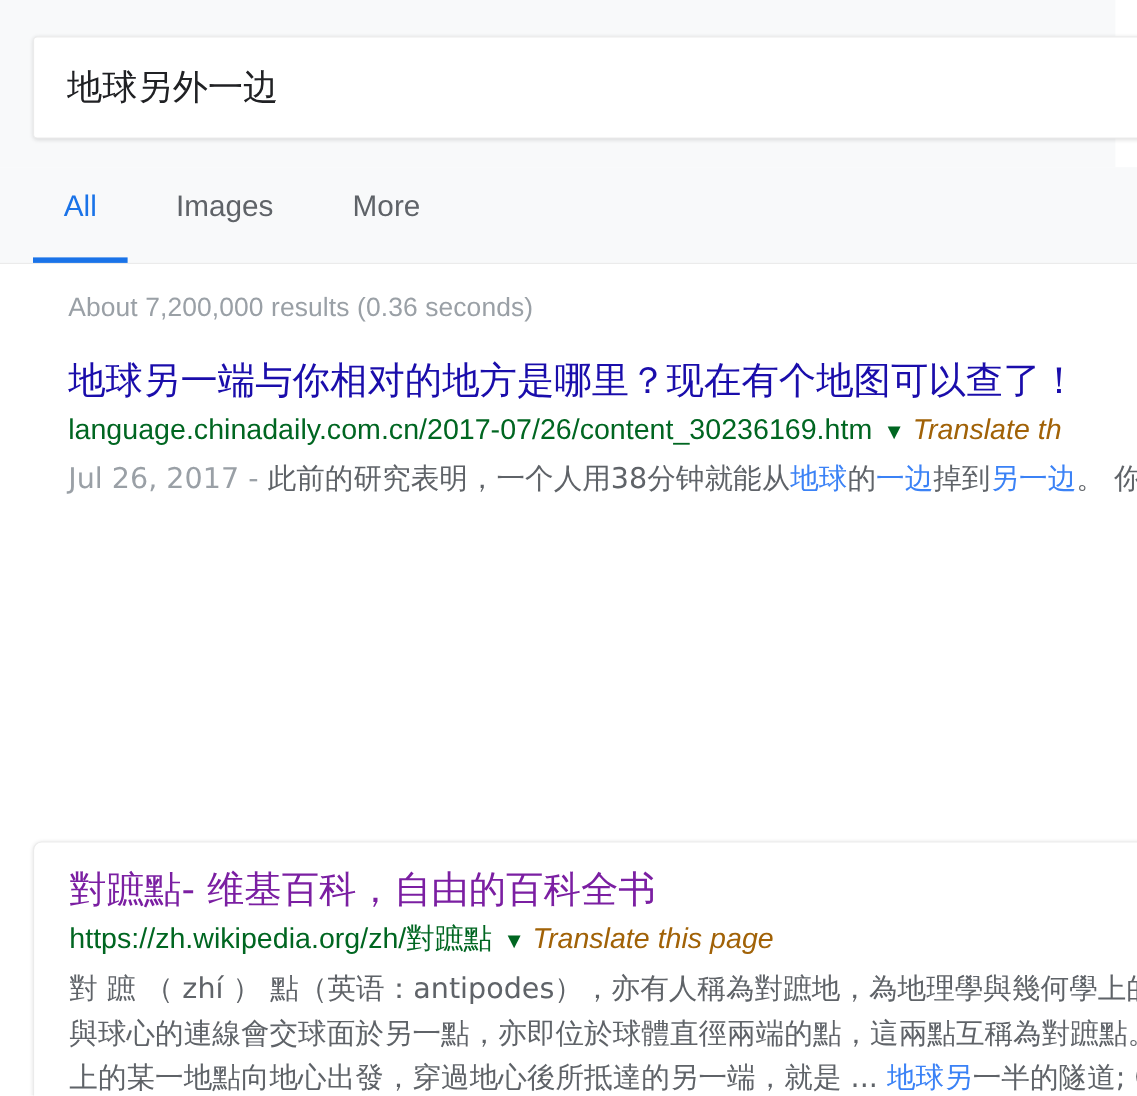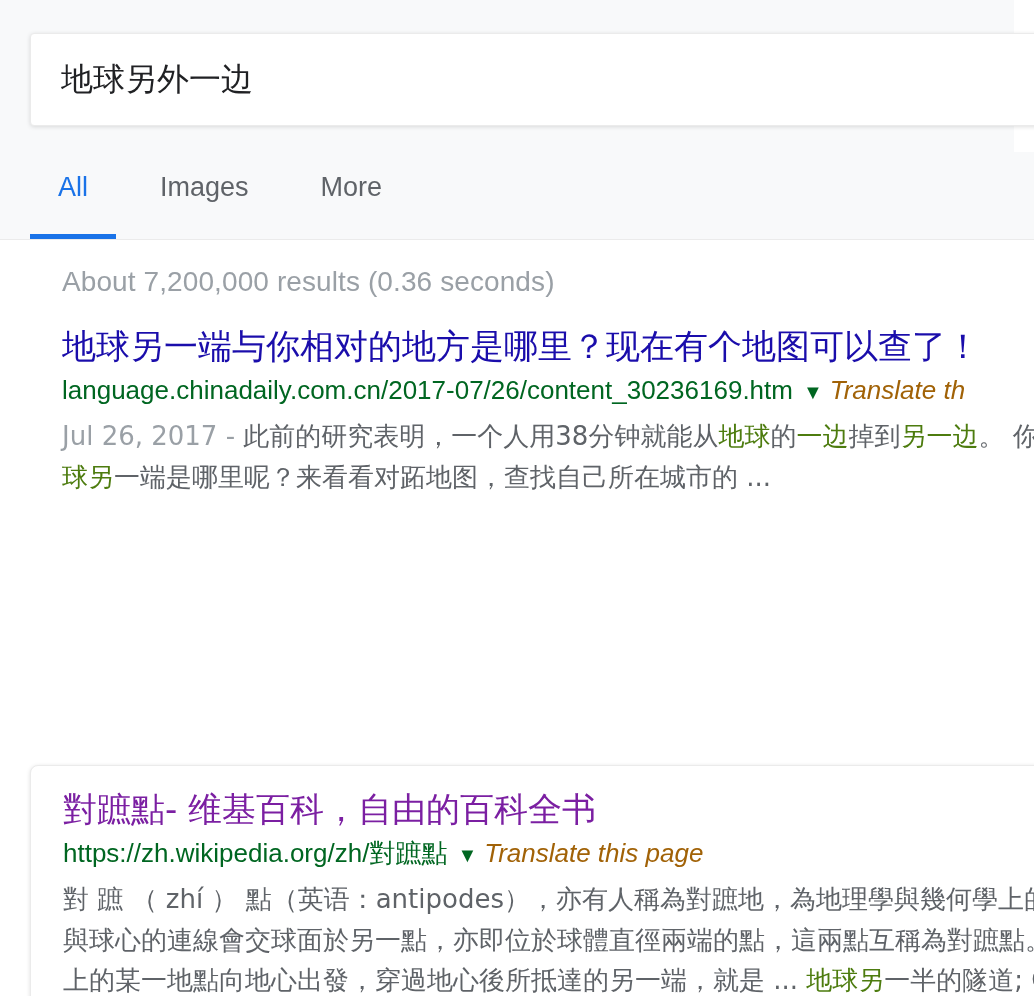--- a/index.html
+++ b/index.html
@@ -98,21 +98,21 @@
   .results {
     position: relative;
     width: 1034px;
     background: #ffffff;
     padding-top: 0;
   }
   .result-stats {
     position: absolute;
     left: 62px;
     top: 26px;
-    font-size: 28px;
+    font-size: 24px;
     color: #9aa0a6;
     white-space: nowrap;
     letter-spacing: 0.1px;
   }
 
   .result-block {
     position: absolute;
     left: 62px;
     width: 1300px;
   }
@@ -156,21 +156,21 @@
     font-size: 26px;
     line-height: 1.55;
     color: #5f6368;
     font-family: "DejaVu Sans", "Liberation Sans", sans-serif;
     white-space: nowrap;
   }
   .snippet .date {
     color: #9aa0a6;
   }
   .hl {
-    color: #4d7c0f;
+    color: #3b82f6;
   }
 
   
   .result-card {
     position: absolute;
     left: 30px;
     top: 525px;
     width: 1060px;
     background: #ffffff;
     border: 1px solid #ebebeb;
@@ -204,21 +204,21 @@
 <div class="results">
 
   <div class="result-stats">About 7,200,000 results (0.36 seconds)</div>
 
   <div class="result-block" style="top:85px;">
     <a class="result-title">地球另一端与你相对的地方是哪里？现在有个地图可以查了！</a>
     <div class="result-url-line">
       <span class="result-url">language.chinadaily.com.cn/2017-07/26/content_30236169.htm</span><span class="url-caret">▼</span><span class="translate-link">Translate th</span>
     </div>
     <div class="snippet">
-      <span class="date">Jul 26, 2017 - </span><span><span>此前的研究表明，一个人用38分钟就能从</span><span class="hl">地球</span><span>的</span><span class="hl">一边</span><span>掉到</span><span class="hl">另一边</span><span>。 你所</span></span><br><span><span class="hl">球另</span><span>一端是哪里呢？来看看对跖地图，查找自己所在城市的 ...</span></span>
+      <span class="date">Jul 26, 2017 - </span><span><span>此前的研究表明，一个人用38分钟就能从</span><span class="hl">地球</span><span>的</span><span class="hl">一边</span><span>掉到</span><span class="hl">另一边</span><span>。 你所</span></span><br>
     </div>
   </div>
 
   <div class="result-card">
     <div class="card-body">
       <a class="result-title visited">對蹠點- 维基百科，自由的百科全书</a>
       <div class="result-url-line">
         <span class="result-url">https://zh.wikipedia.org/zh/對蹠點</span><span class="url-caret">▼</span><span class="translate-link">Translate this page</span>
       </div>
       <div class="snippet">

